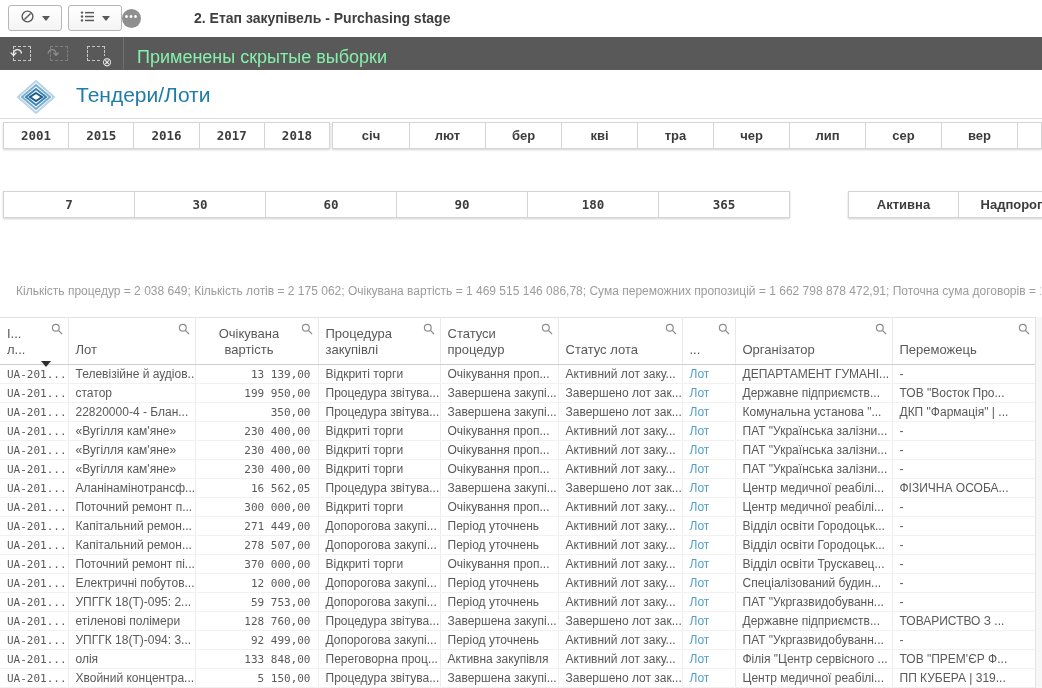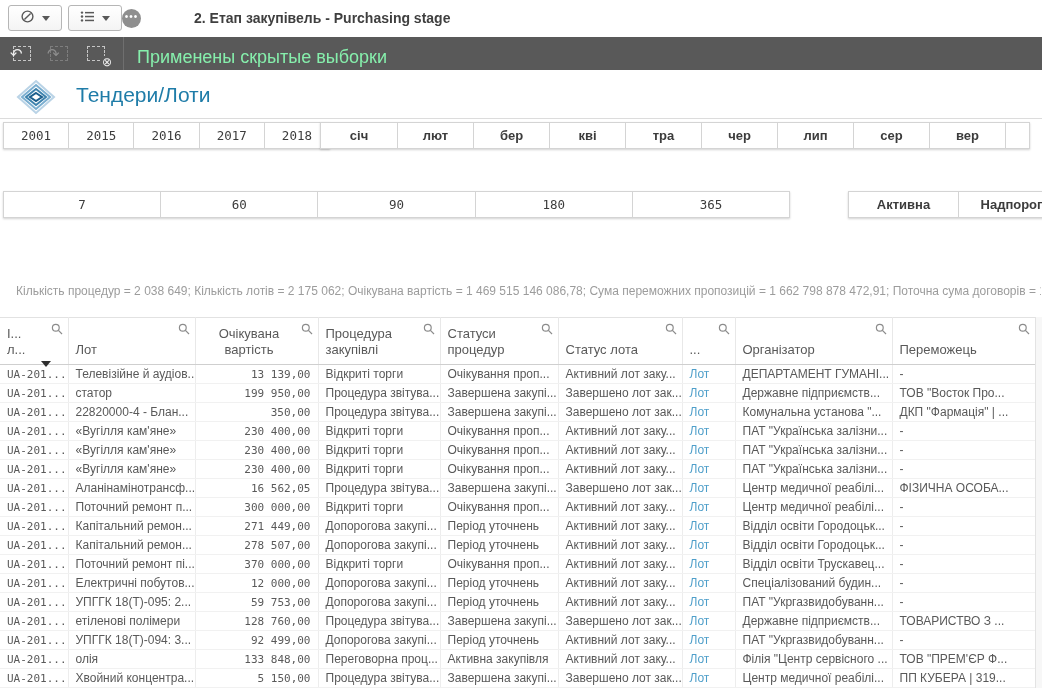--- a/index.html
+++ b/index.html
@@ -48,23 +48,23 @@
   .listbox {
     position:absolute; display:flex; height:27px; background:#fff;
     border:1px solid #d4d4d4; box-shadow:0 1px 2px rgba(0,0,0,0.18);
   }
   .lb-cell {
     flex:1 1 0; display:flex; align-items:center; justify-content:center;
     border-left:1px solid #d4d4d4; font-size:13px; color:#3c3c3c; font-weight:600;
     overflow:hidden; white-space:nowrap; cursor:pointer;
   }
   .lb-cell:first-child { border-left:none; }
-  .listbox.mono .lb-cell { font-family:"DejaVu Sans Mono", monospace; font-size:12.5px; font-weight:400; }
+  .listbox.mono .lb-cell { font-family:"DejaVu Sans Mono", monospace; font-size:12.5px; font-weight:700; }
   #lb-years  { left:3px;   top:52px;  width:327px; }
-  #lb-months { left:320px; top:52px;  width:710px; }
+  #lb-months { left:332px; top:52px;  width:710px; }
   #lb-months .lb-cell { flex:0 0 76px; }
   #lb-months::after { content:""; flex:1 1 auto; border-left:1px solid #d4d4d4; }
   #lb-days   { left:3px;   top:121px; width:787px; }
   #lb-thresholds { left:848px; top:121px; width:225px; }
   #lb-thresholds .lb-cell:first-child { flex:0 0 109px; }
 
   
   #kpi { position:absolute; left:16px; top:214px; right:1px; font-size:12px; color:#9c9c9c; white-space:nowrap; overflow:hidden; }
 
   
@@ -169,20 +169,21 @@
       <div class="lb-cell">бер</div>
       <div class="lb-cell">кві</div>
       <div class="lb-cell">тра</div>
       <div class="lb-cell">чер</div>
       <div class="lb-cell">лип</div>
       <div class="lb-cell">сер</div>
       <div class="lb-cell">вер</div>
     </div>
   <div class="listbox mono" id="lb-days">
       <div class="lb-cell">7</div>
+      <div class="lb-cell">30</div>
       <div class="lb-cell">60</div>
       <div class="lb-cell">90</div>
       <div class="lb-cell">180</div>
       <div class="lb-cell">365</div>
     </div>
   <div class="listbox" id="lb-thresholds">
       <div class="lb-cell">Активна</div>
       <div class="lb-cell">Надпороги</div>
     </div>
 

